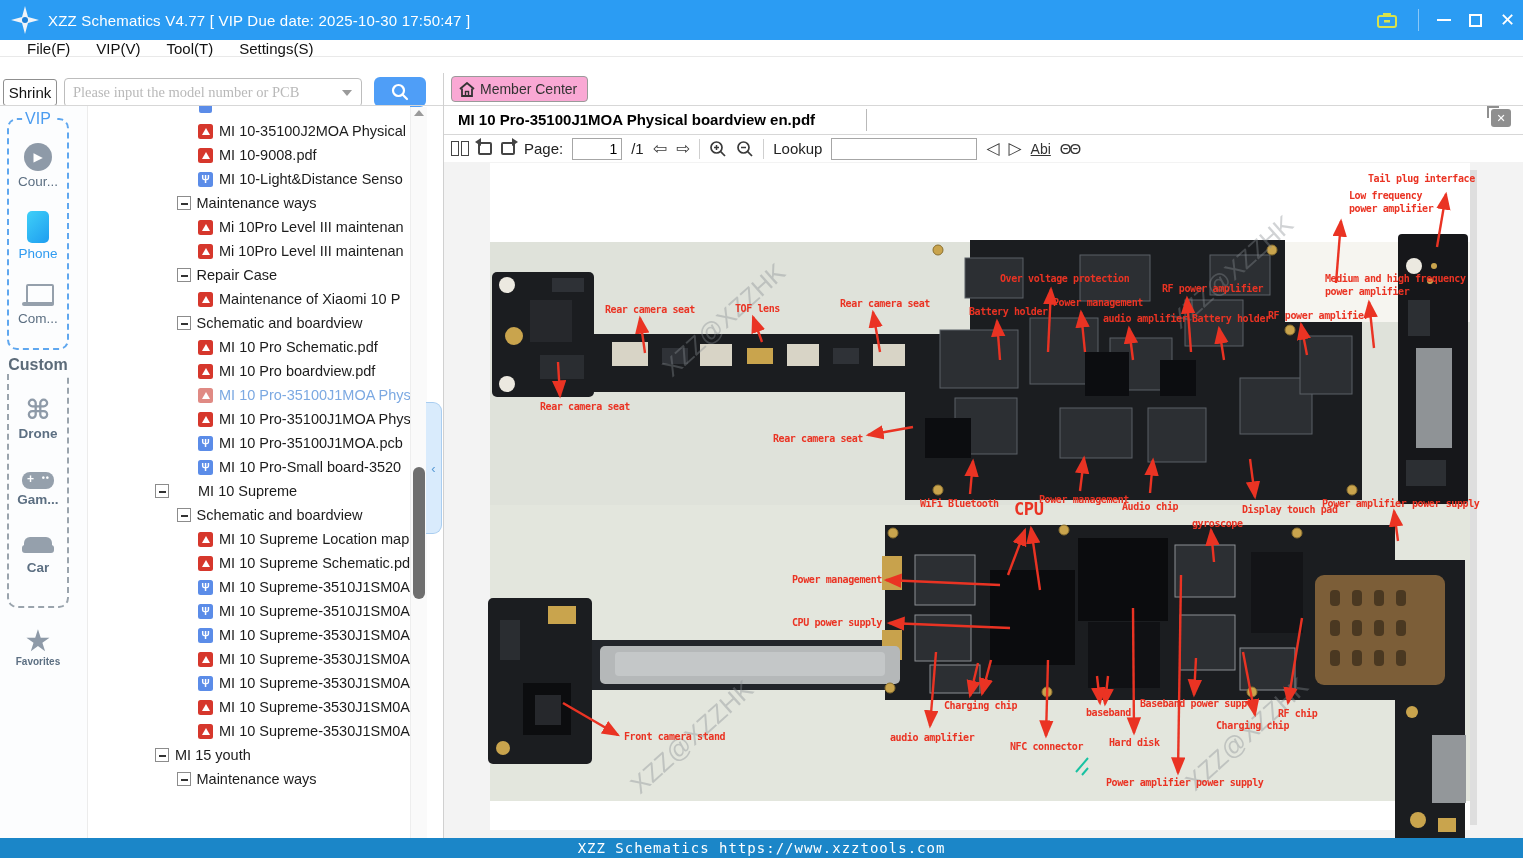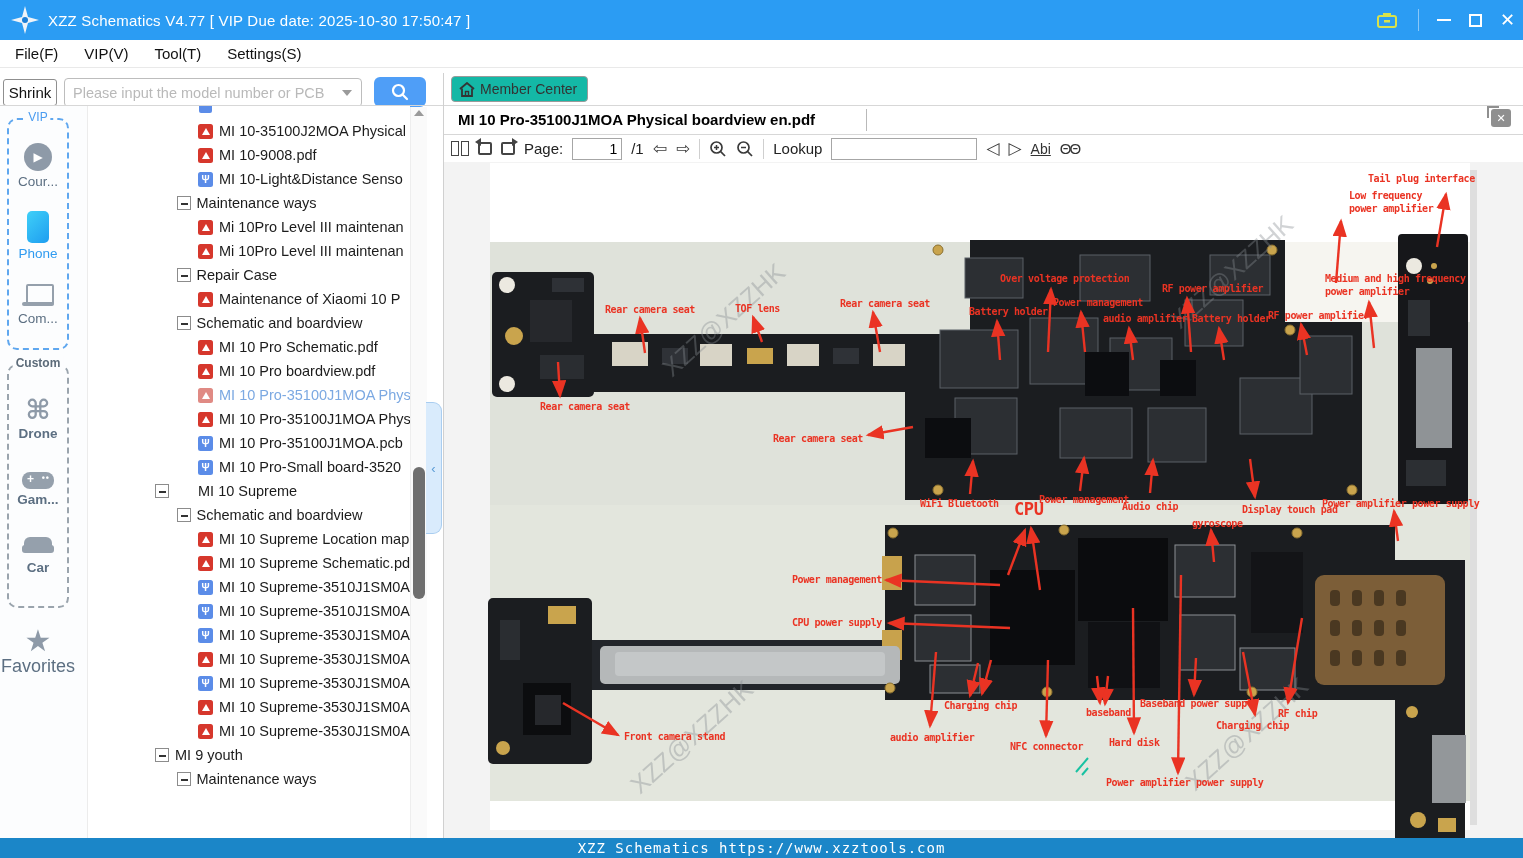--- a/index.html
+++ b/index.html
@@ -13,53 +13,53 @@
   #app-logo { width:30px; height:30px; margin-left:10px; }
   #titlebar .title { font-size:15px; margin-left:8px; letter-spacing:.2px; }
   #win-ctrls { position:absolute; right:8px; top:0; height:40px; display:flex; align-items:center; gap:18px; }
   #lock-icon { margin-right:2px; }
   .win-sep { width:1px; height:22px; background:rgba(255,255,255,.45); }
   #min-btn { width:14px; height:2px; background:#fff; display:inline-block; }
   #max-btn { width:13px; height:13px; border:2px solid #fff; display:inline-block; }
   #close-btn { color:#fff; font-size:18px; line-height:18px; }
 
   
-  #menubar { left:0; top:40px; width:1523px; height:28px; background:#fff;
-    border-bottom:1px solid #e9e9e9; display:flex; align-items:center; padding-left:15px; gap:26px; }
+  #menubar { left:0; top:40px; width:1523px; height:17px; background:#fff;
+    border-bottom:1px solid #e9e9e9; display:flex; align-items:center; padding-left:27px; gap:26px; }
   .menu-item { font-size:15px; color:#111; }
 
   
   #topbar { left:0; top:73px; width:443px; height:33px; background:#fff; }
   #shrink-btn { left:3px; top:6px; width:54px; height:27px; border:1px solid #8f8f8f; border-radius:3px;
     font-size:15px; color:#111; display:flex; align-items:center; justify-content:center; background:#fff; }
   #model-search { left:64px; top:5px; width:298px; height:29px; border:1px solid #bdbdbd; border-radius:4px;
     background:#fff; display:flex; align-items:center; }
   #model-search input { border:0; outline:0; flex:1; font-size:14.5px; padding:0 8px; color:#333;
-    font-family:Liberation Sans, sans-serif; background:transparent; }
+    font-family:Liberation Serif, serif; background:transparent; }
   #model-search input::placeholder { color:#b9b9b9; }
   #search-chevron { width:0; height:0; border-left:5px solid transparent; border-right:5px solid transparent;
     border-top:6px solid #9a9a9a; margin-right:9px; }
   #search-btn { left:374px; top:4px; width:52px; height:30px; background:#4f9ef7; border-radius:6px;
     display:flex; align-items:center; justify-content:center; }
 
   
   #member-row { left:444px; top:73px; width:1079px; height:33px; background:#fff; }
-  #member-btn { left:7px; top:3px; height:26px; border:1px solid #9a9a9a; border-radius:4px; background:#14b8a6;
+  #member-btn { left:7px; top:3px; height:26px; border:1px solid #9a9a9a; border-radius:4px; background:#f9a8d4;
     display:inline-flex; align-items:center; padding:0 10px 0 7px; gap:5px; font-size:14px; color:#333; }
   .hline { background:#d7d7d7; height:1px; }
   .vline { background:#d0d0d0; width:1px; }
 
   
   #sidebar { left:0; top:106px; width:88px; height:732px; background:#fcfdfe; border-right:1px solid #ececec; }
   .sb-group { position:absolute; left:7px; width:62px; border-radius:10px; display:flex; flex-direction:column;
     align-items:center; justify-content:space-evenly; }
   #vip-box { top:12px; height:232px; border:2px dashed #5fa7ef; }
   #custom-box { top:258px; height:244px; border:2px dashed #9aa4ad;font-weight:bold; }
   .sb-legend { position:absolute; top:-10px; left:50%; transform:translateX(-50%); background:#fcfdfe;
-    padding:0 3px; font-size:12px; }
+    padding:0 3px; font-size:16px; }
   #vip-box .sb-legend { color:#4b9cf0; }
   #custom-box .sb-legend { color:#5c6b79; }
   .sb-item { display:flex; flex-direction:column; align-items:center; gap:3px; }
   .sb-label { font-size:13.5px; color:#5c6f82; }
   .sb-label.active { color:#2f9bf0; }
   .ic-play { width:28px; height:28px; border-radius:50%; background:#8e9aa8; color:#fff; font-size:12px;
     display:flex; align-items:center; justify-content:center; }
   .ic-phone { width:22px; height:32px; border-radius:5px; background:linear-gradient(135deg,#3fd0f8,#1e9df0); }
   .ic-laptop { width:32px; height:24px; position:relative; }
   .ic-laptop:before { content:""; position:absolute; left:4px; top:0; width:24px; height:17px;
@@ -69,21 +69,21 @@
   .ic-drone { color:#8e9aa8; font-size:27px; line-height:26px; font-family:"DejaVu Sans",sans-serif; }
   .ic-gamepad { width:32px; height:17px; background:#95a0ac; border-radius:8px; position:relative; }
   .ic-gamepad:before { content:"+"; position:absolute; left:5px; top:0px; color:#fcfdfe; font-size:12px; font-weight:bold; }
   .ic-gamepad:after { content:"\2022\2022"; position:absolute; right:4px; top:1px; color:#fcfdfe; font-size:9px; letter-spacing:1px; }
   .ic-car { width:32px; height:20px; position:relative; }
   .ic-car:before { content:""; position:absolute; left:2px; top:0; width:28px; height:11px;
     background:#95a0ac; border-radius:6px 6px 0 0; }
   .ic-car:after { content:""; position:absolute; left:0; top:8px; width:32px; height:8px; background:#95a0ac; border-radius:3px; }
   #favorites { left:0; top:520px; width:76px; text-align:center; }
   .ic-star { color:#8e9aa8; font-size:30px; line-height:30px; }
-  #favorites .sb-label { font-size:18px; }
+  #favorites .sb-label { font-size:10px;font-weight:bold; }
 
   
   #tree { left:88px; top:106px; width:322px; height:732px; background:#fff; overflow:hidden; padding-top:13px; }
   .trow { height:24px; display:flex; align-items:center; white-space:nowrap; font-size:14.5px; color:#1c1c1c; }
   .trow .lbl { margin-left:6px; }
   .trow.sel .lbl { color:#7ca9e2; }
   .minus-box { width:14px; height:14px; border:1px solid #8c8c8c; background:#fff; position:relative; flex:none; }
   .minus-box:after { content:""; position:absolute; left:3px; top:6px; width:7px; height:1.5px; background:#333; }
   .fi { width:15px; height:15px; border-radius:2.5px; flex:none; display:flex; align-items:center; justify-content:center; }
   .fi.pdf { background:#d6372c; }
@@ -337,21 +337,21 @@
     <div class="trow" style="padding-left: 110px;">
       <span class="fi pdf"></span>
       <span class="lbl">MI 10 Supreme-3530J1SM0A</span>
     </div>
     <div class="trow" style="padding-left: 110px;">
       <span class="fi pdf"></span>
       <span class="lbl">MI 10 Supreme-3530J1SM0A</span>
     </div>
     <div class="trow" style="padding-left: 67px;">
       <span class="minus-box"></span>
-      <span class="lbl">MI 9 youth</span>
+      <span class="lbl">MI 15 youth</span>
     </div>
     <div class="trow" style="padding-left: 88.5px;">
       <span class="minus-box"></span>
       <span class="lbl">Maintenance ways</span>
     </div>
   </div>
 <div id="tree-partial-icon" class="abs"></div>
 <div id="tree-scroll" class="abs">
   <div class="caret"></div>
   <div id="tree-thumb"></div>

